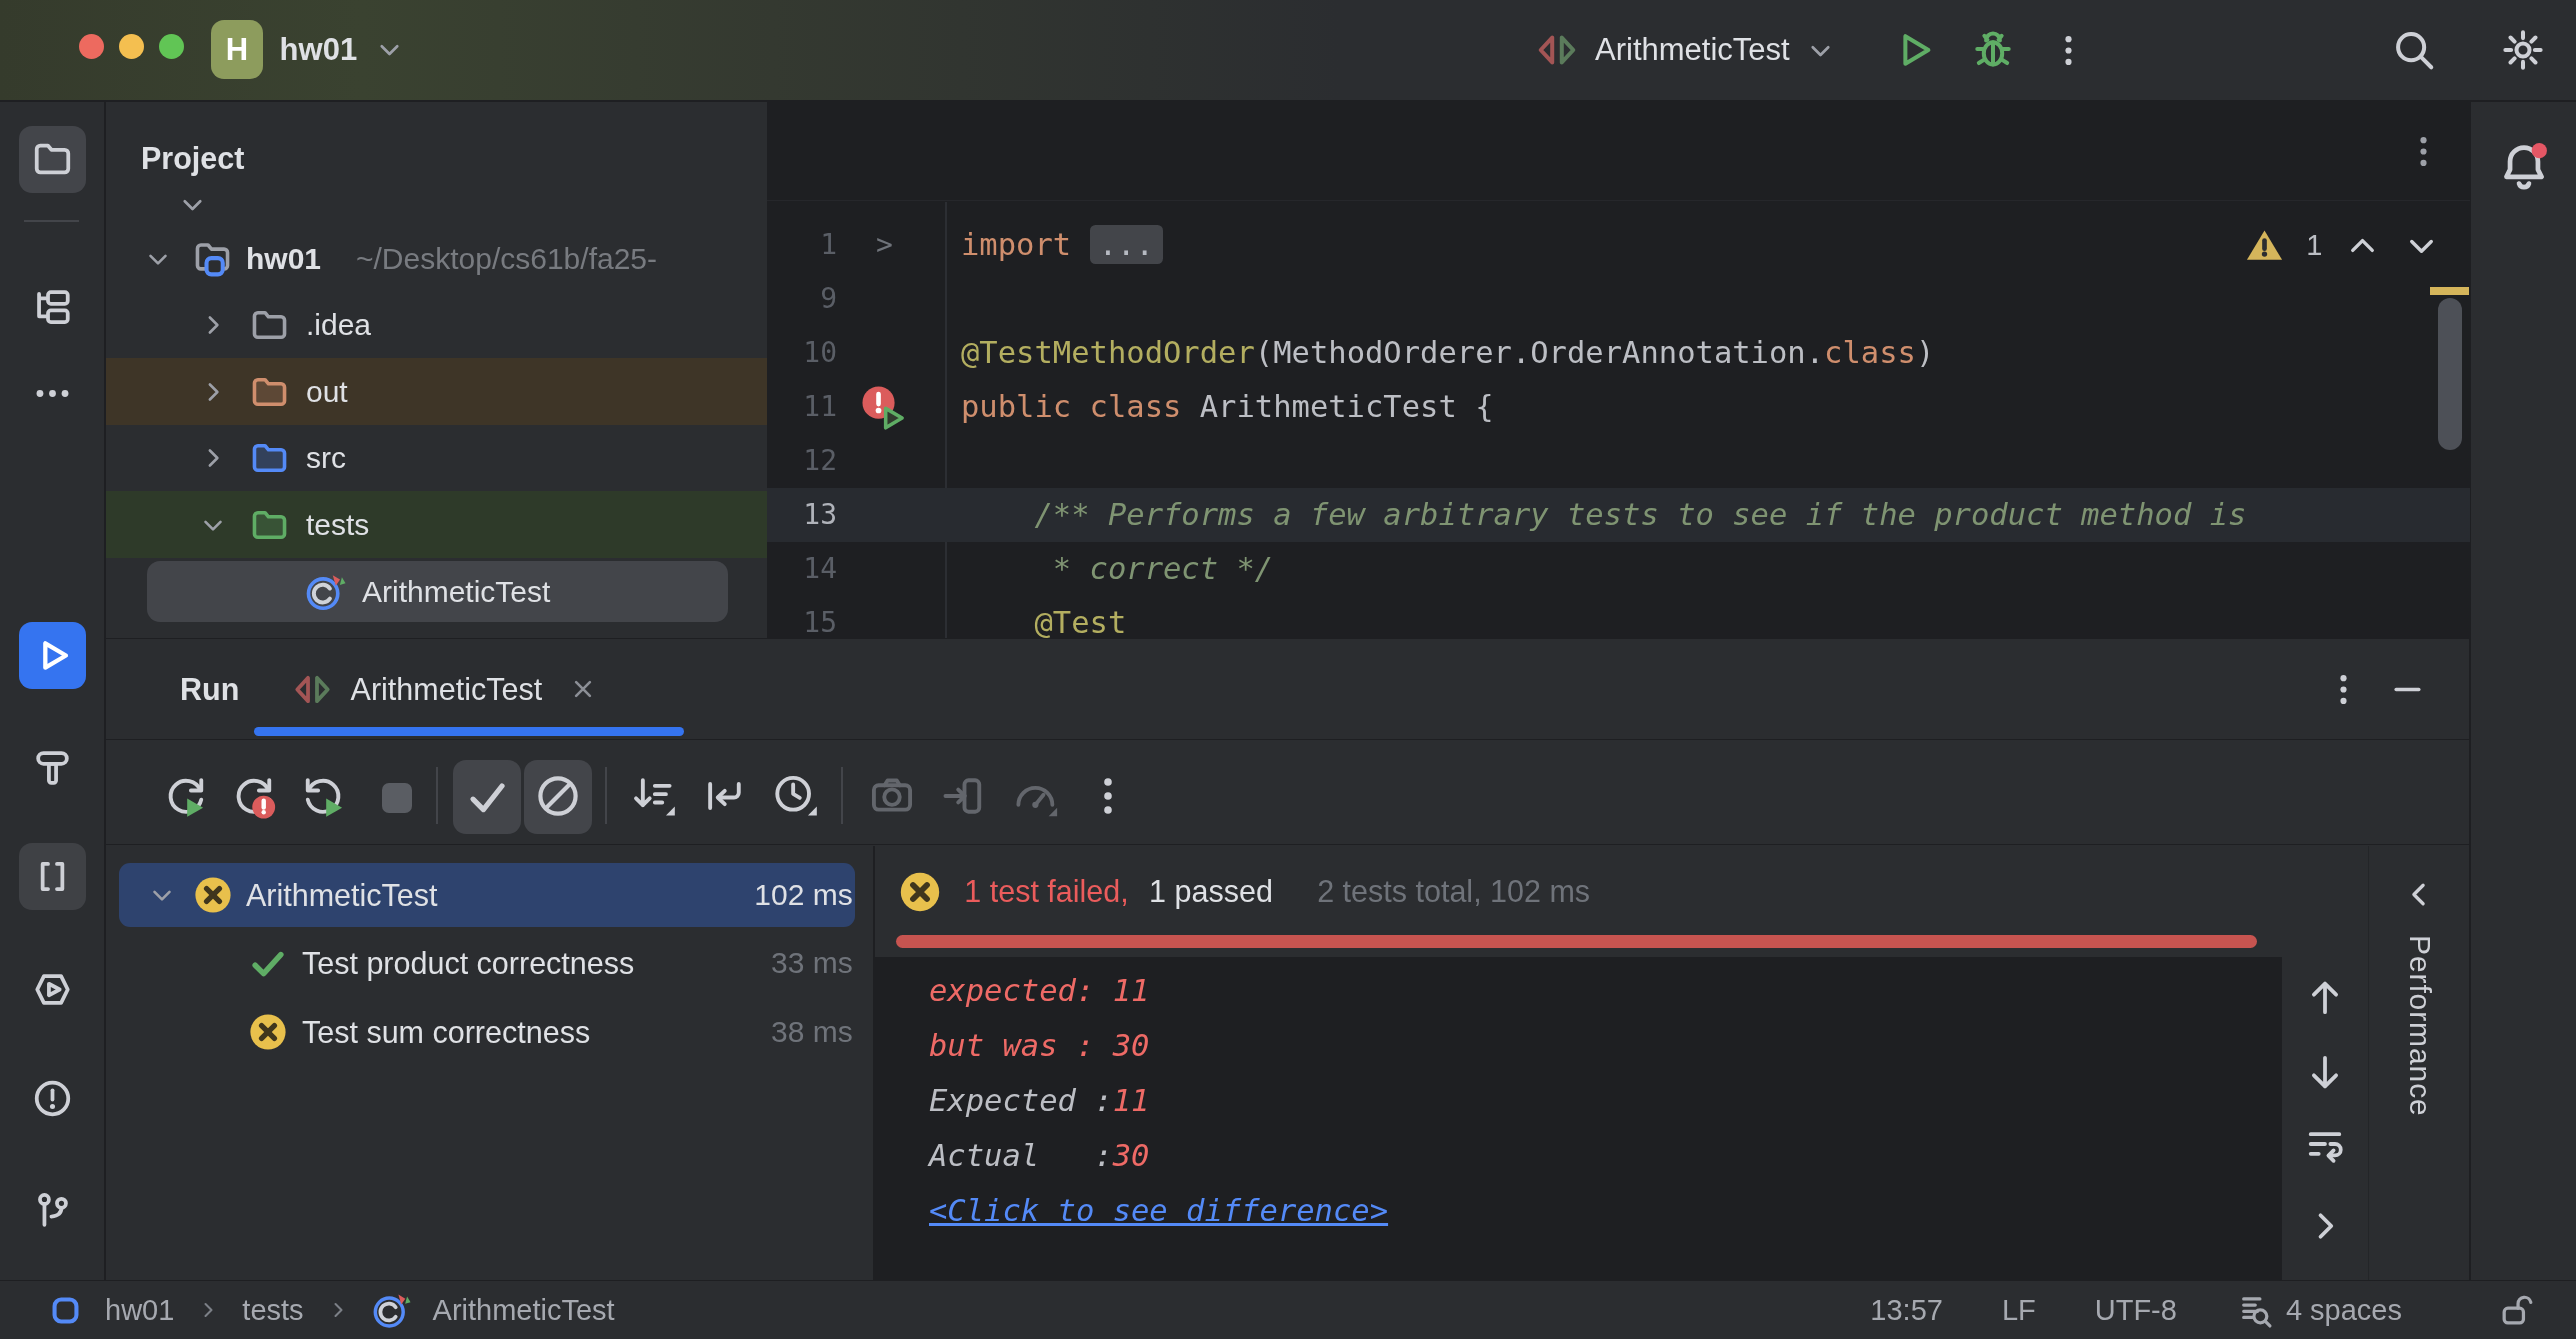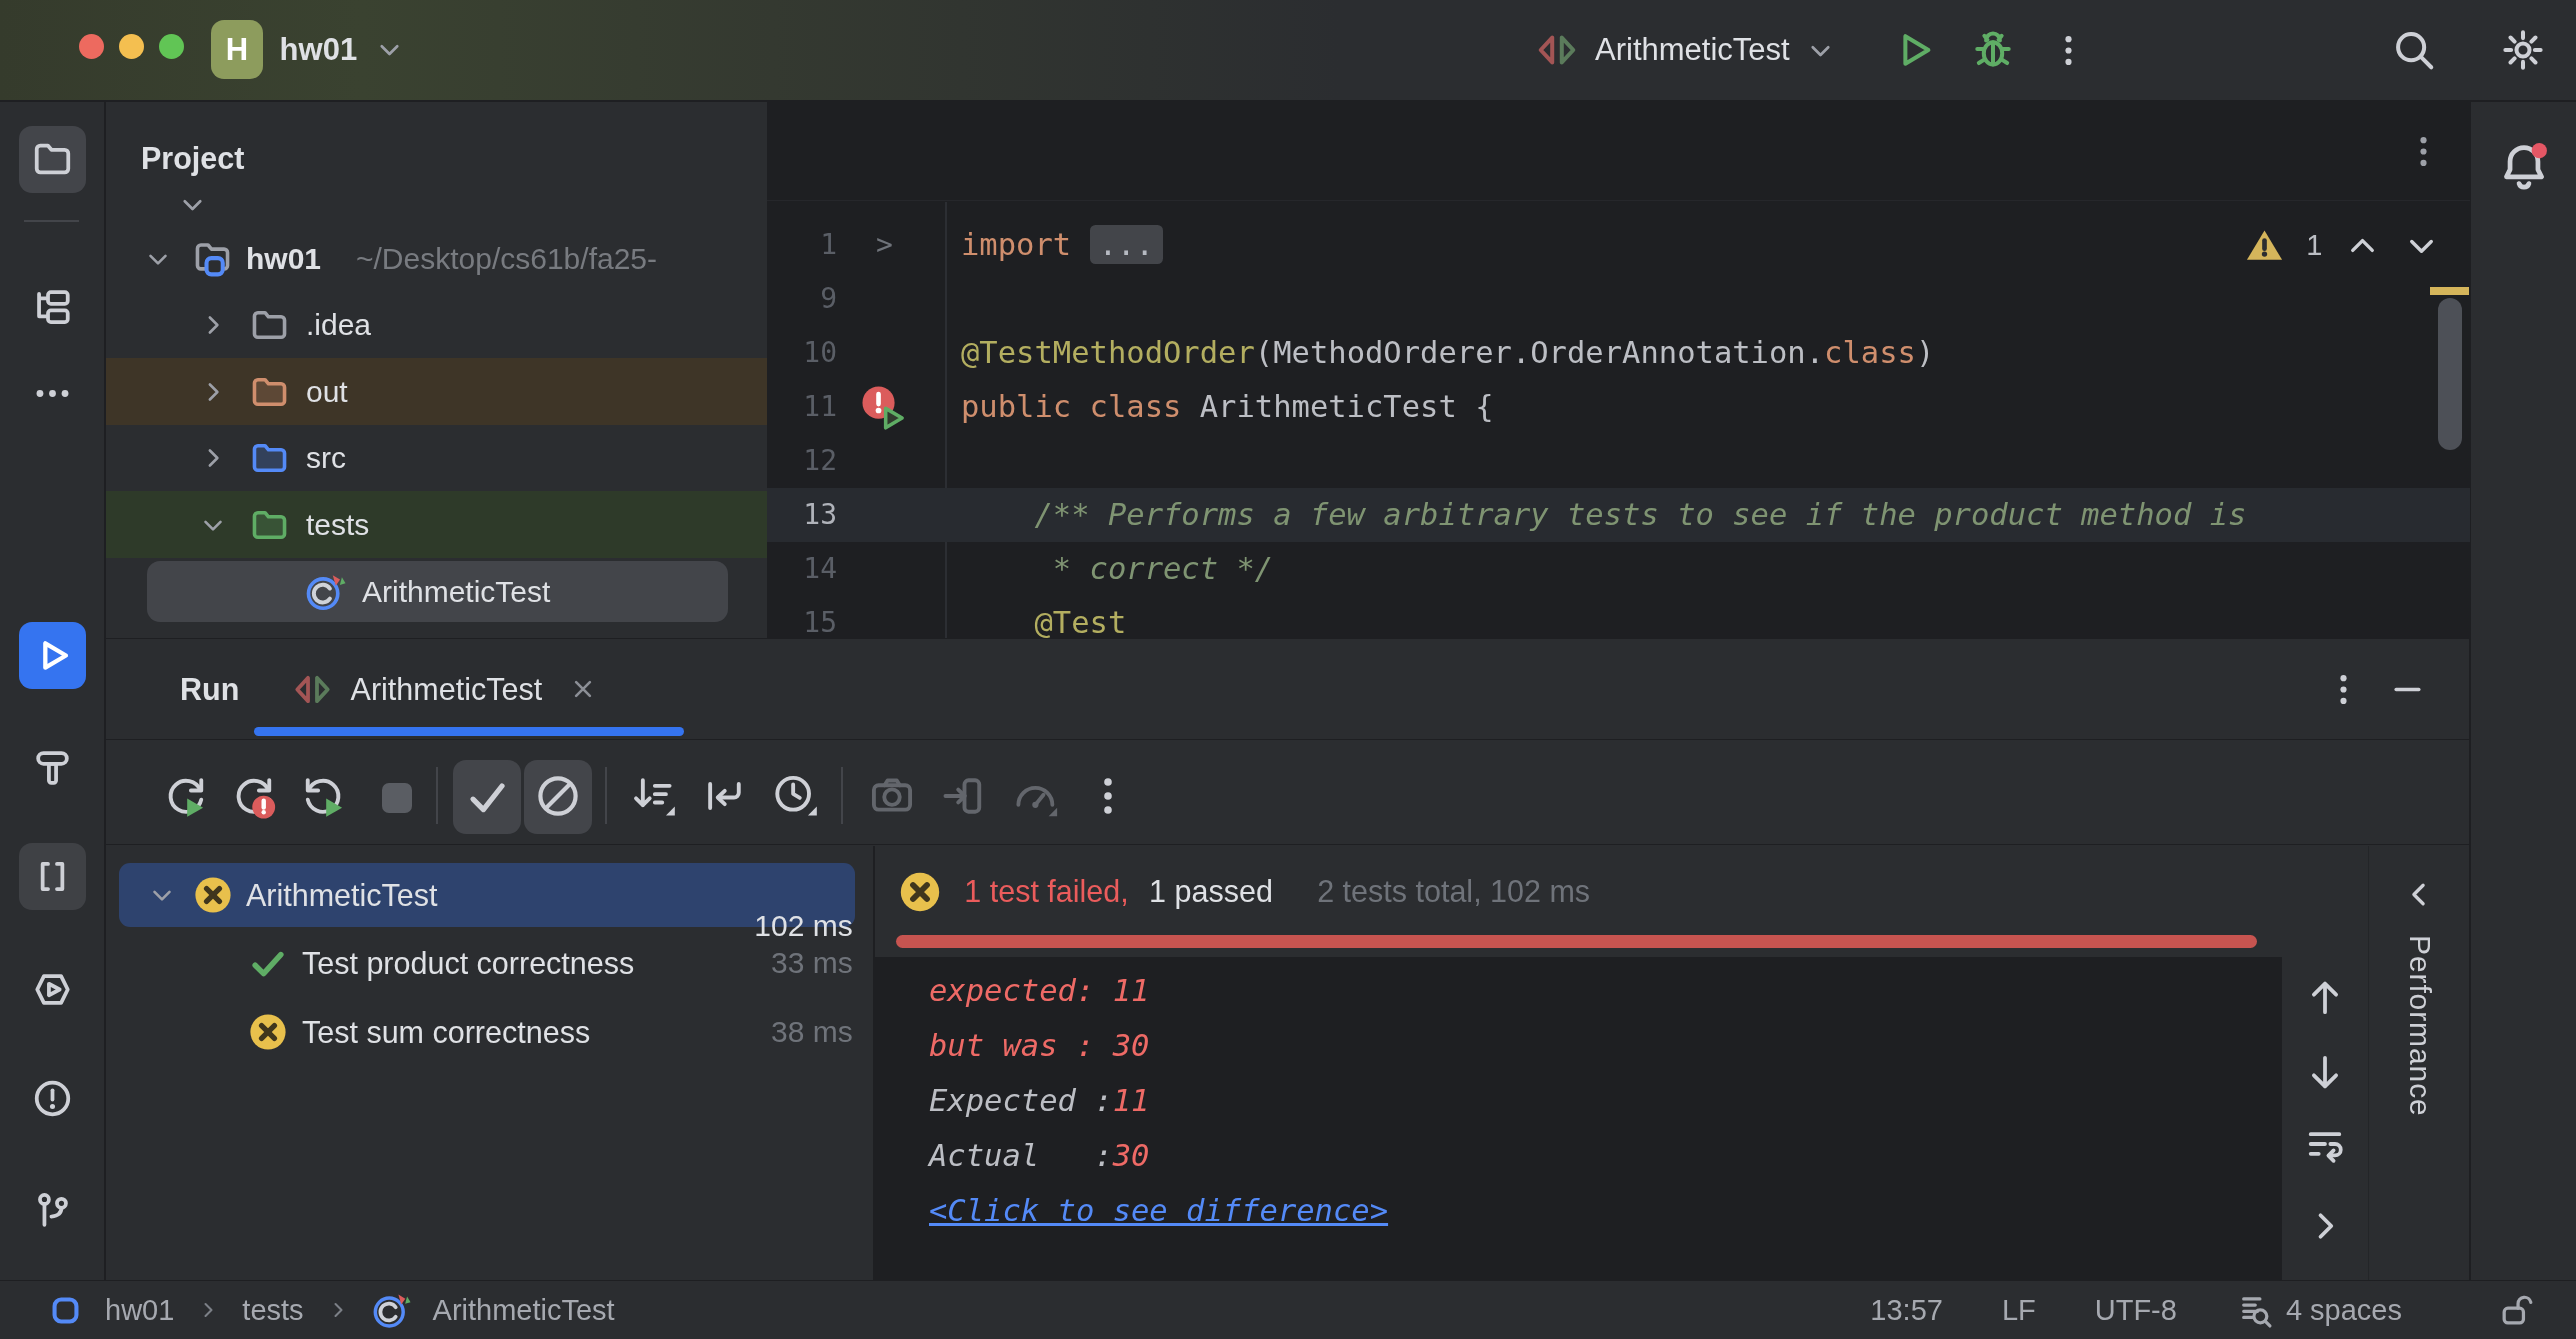--- a/index.html
+++ b/index.html
@@ -89,21 +89,21 @@
   .rtb-ic{position:absolute;top:31px;width:48px;height:48px;color:#ced0d6;transform:translateX(-50%);}
   .rtb-ic.disabled{color:#63666c;}
   .rtb-toggle{position:absolute;top:18.5px;width:68px;height:74px;background:#43454a;border-radius:13px;transform:translateX(-50%);}
   .rtb-sep{position:absolute;top:26px;width:1.8px;height:57px;background:#43454a;}
   .run-content{position:absolute;left:0;top:207px;width:2363px;height:435px;}
   .rt-row{position:absolute;left:0;width:767px;height:68px;}
   .rt-sel{position:absolute;left:13px;right:18.5px;top:1.8px;bottom:1.8px;background:#2e436e;border-radius:11px;}
   .rt-el{position:absolute;top:50%;transform:translateY(-50%);}
   .rt-label{font-size:30.5px;color:#dfe1e5;white-space:nowrap;}
   .rt-time{position:absolute;right:20.3px;top:50%;transform:translateY(-50%);font-size:30px;color:#6f737a;}
-  .rt-row.sel .rt-time{color:#dfe1e5;margin-top:31px;}
+  .rt-row.sel .rt-time{color:#dfe1e5;}
   .rc-split{position:absolute;left:767px;top:0;width:1.8px;height:435px;background:#1e1f22;}
   .output{position:absolute;left:769px;top:0;width:1407px;height:435px;}
   .summary{position:absolute;left:21px;top:13px;height:65px;display:flex;align-items:center;gap:20.3px;}
   .sum-fail{font-size:30.5px;color:#eb5c5c;}
   .sum-pass{font-size:30.5px;color:#dfe1e5;}
   .sum-meta{font-size:30.5px;color:#6f737a;margin-left:24px;}
   .progress{position:absolute;left:21px;top:89px;width:1361px;height:13px;background:#c75450;border-radius:6.5px;}
   .console{position:absolute;left:0;top:111px;right:0;bottom:0;background:#1e1f22;font-style:italic;}
   .con-line{padding-left:54px;height:55px;line-height:55px;font-family:"DejaVu Sans Mono",monospace;font-size:30.5px;white-space:pre;}
   .ck-red{color:#ee6a66;} .ck-plain{color:#bcbec4;}

